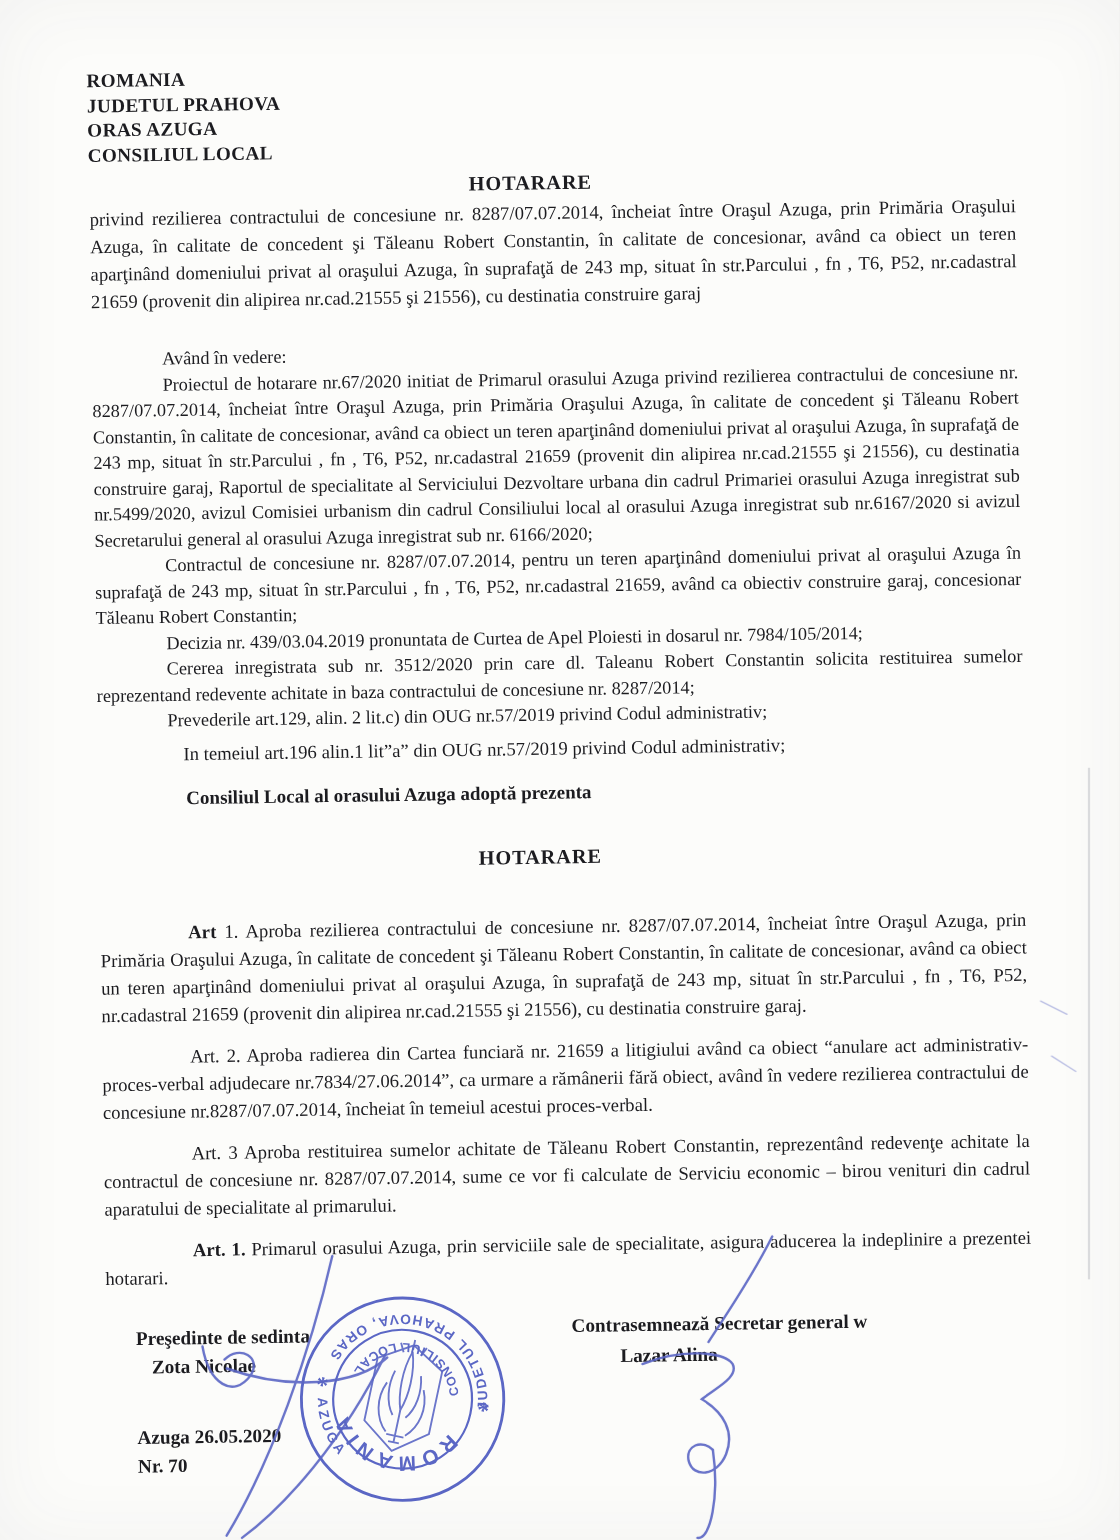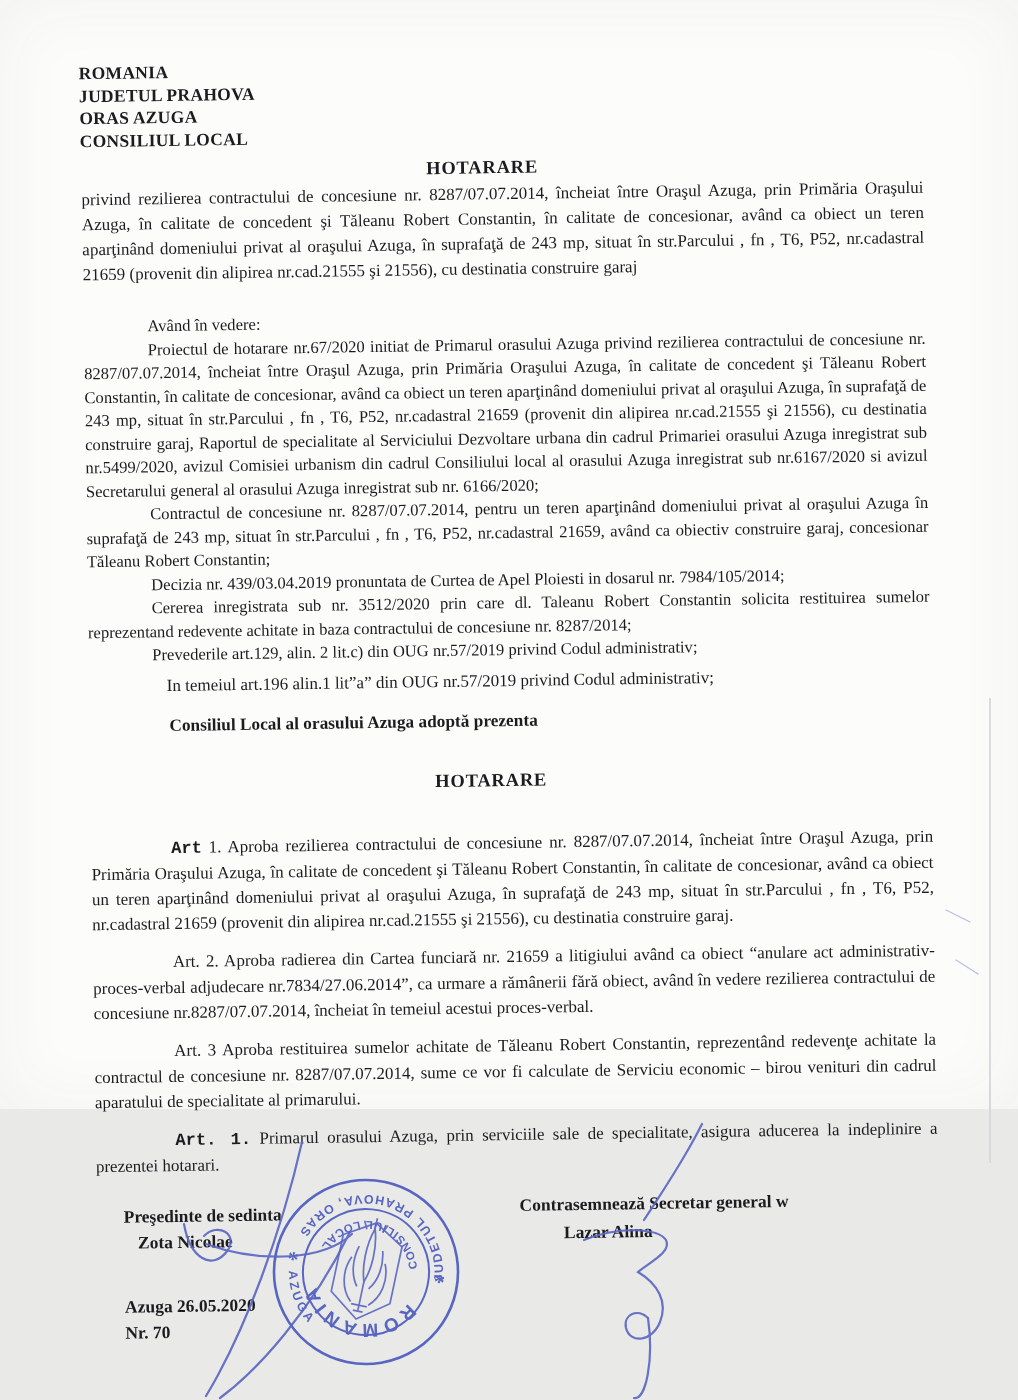--- a/index.html
+++ b/index.html
@@ -1,35 +1,35 @@
 <!DOCTYPE html>
 <html><head>
 <meta charset="utf-8">
 <style>
   html,body{margin:0;padding:0;}
   body{width:1018px;height:1400px;overflow:hidden;background:#e9e9e7;}
-  .sheet{position:relative;width:1018px;height:1109px;background:#fcfcfa;
+  .sheet{position:relative;width:1018px;height:1400px;background:#fcfcfa;
          font-family:"Liberation Serif","DejaVu Serif",serif;color:#1c1c20;}
   .sheet::after{content:"";position:absolute;inset:0;pointer-events:none;
          box-shadow:inset 0 0 70px rgba(60,60,70,.05);}
   .tilt{position:absolute;inset:0;transform:rotate(-0.85deg);transform-origin:509px 700px;}
   .abs{position:absolute;}
   .header{left:88px;top:56px;font-weight:bold;font-size:17.5px;line-height:22.5px;letter-spacing:.3px;}
   .doc-title{left:70px;width:840px;text-align:center;font-weight:bold;font-size:18.5px;letter-spacing:.8px;}
   .t1{top:157px;} .t2{top:770px;}
   .body-text{width:842px;text-align:justify;font-size:17px;line-height:25px;}
   .intro{left:89px;top:181px;}
   .recitals{left:89px;top:309px;font-size:16.6px;line-height:23.5px;width:842px;text-align:justify;}
   .recitals p{margin:0;text-indent:64px;}
   .having{text-indent:64px;}
   .temeiul{left:89px;top:671px;width:842px;text-indent:78px;font-size:17px;}
   .adoption{left:89px;top:711px;width:842px;text-indent:80px;font-weight:bold;font-size:17.3px;}
   .articles{left:89px;top:830px;}
   .articles p{margin:0 0 13px;text-indent:80px;}
-  .b{font-weight:bold;font-family:Liberation Mono, monospace;}
+  .b{font-weight:bold;}
   .sig-left{left:116px;top:1198px;font-weight:bold;font-size:17.5px;line-height:26px;}
   .sig-left .name{margin-left:14px;}
   .sig-date{left:116px;top:1288px;font-weight:bold;font-size:17.5px;line-height:26px;}
   .sig-right{left:512px;top:1192px;font-weight:bold;font-size:17.5px;line-height:26px;}
   .sig-right .name{margin-left:44px;margin-top:2px;}
   .stamp-wrap{left:266px;top:1172px;width:200px;height:200px;filter:blur(.3px);opacity:.88;}
   .ink{position:absolute;left:0;top:0;z-index:6;pointer-events:none;}
   .scanline{position:absolute;left:989px;top:698px;width:1.5px;height:465px;background:#d3d4d8;opacity:.8;}
 </style>
 </head>

